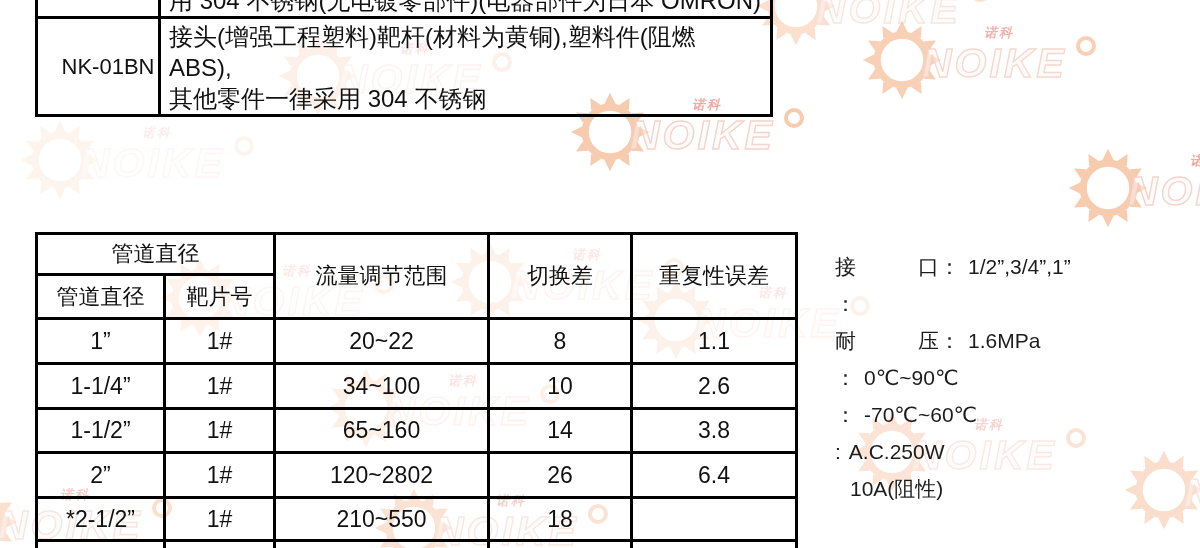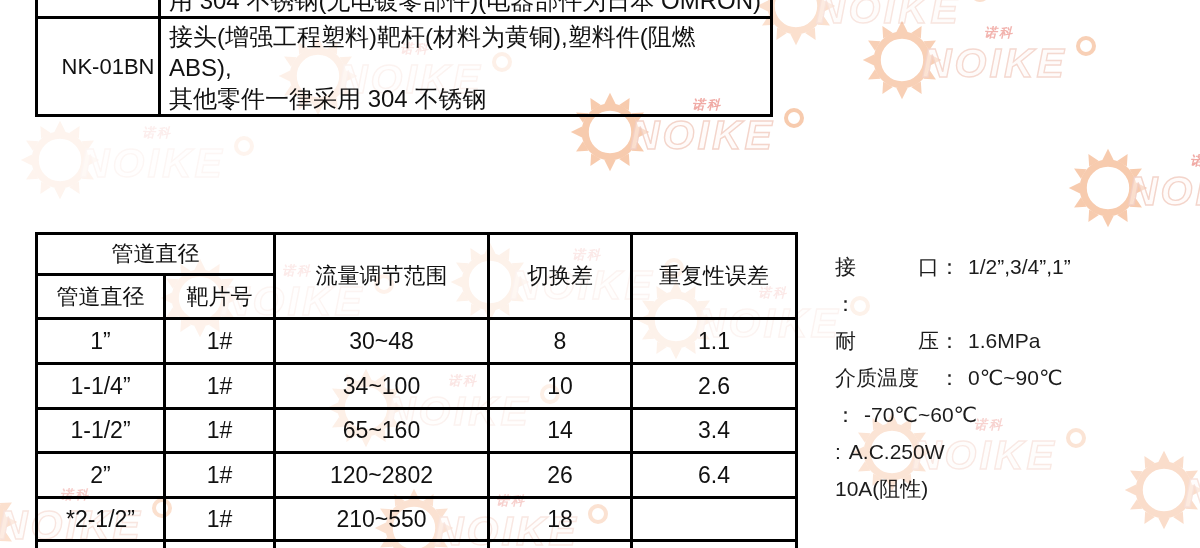--- a/index.html
+++ b/index.html
@@ -33,21 +33,21 @@
   .h-top { height:41px; }
   .h-sub { height:44px; }
 
   
   .spec-list { position:absolute; left:835px; top:248px; width:360px; }
   .spec-line { height:37px; display:flex; align-items:center; font-size:21px; color:#1c1c1c; }
   .spec-label { display:inline-flex; width:104px; }
   .spec-label.spread { justify-content:space-between; }
   .spec-sep { display:inline-block; }
   .spec-value { margin-left:8px; white-space:nowrap; }
-  .spec-line.no-label .spec-value { margin-left:0; }
+  .spec-line.no-label .spec-value { margin-left:15px; }
 
   
   .watermark-layer { position:absolute; inset:0; pointer-events:none; z-index:6;
     mix-blend-mode:multiply; }
   .wm { position:absolute; width:240px; height:90px; }
   .wm-gear { position:absolute; left:0; top:0; width:80px; height:80px; color:#f0975e; }
   .wm-text { position:absolute; left:60px; top:20px; font-size:41px; font-weight:bold;
     font-style:italic; letter-spacing:3px; color:rgba(252,238,233,0.45);
     -webkit-text-stroke:1.4px rgba(228,156,134,0.85); }
   .wm-cn { position:absolute; left:122px; top:4px; font-size:13px; font-weight:bold;
@@ -96,37 +96,37 @@
       </tr>
       <tr class="h-sub">
         <th>管道直径</th>
         <th>靶片号</th>
       </tr>
     </thead>
     <tbody>
         <tr style="height: 45px;">
           <td>1”</td>
           <td>1#</td>
-          <td>30~48</td>
+          <td>20~22</td>
           <td>8</td>
           <td>1.1</td>
         </tr>
         <tr style="height: 45px;">
           <td>1-1/4”</td>
           <td>1#</td>
           <td>34~100</td>
           <td>10</td>
           <td>2.6</td>
         </tr>
         <tr style="height: 44px;">
           <td>1-1/2”</td>
           <td>1#</td>
           <td>65~160</td>
           <td>14</td>
-          <td>3.4</td>
+          <td>3.8</td>
         </tr>
         <tr style="height: 45px;">
           <td>2”</td>
           <td>1#</td>
           <td>120~2802</td>
           <td>26</td>
           <td>6.4</td>
         </tr>
         <tr style="height: 43px;">
           <td>*2-1/2”</td>
@@ -159,21 +159,20 @@
       </div>
       <div class="spec-line">
         <span class="spec-label spread">
           <span>耐</span>
           <span>压</span>
         </span>
         <span class="spec-sep">：</span>
         <span class="spec-value">1.6MPa</span>
       </div>
       <div class="spec-line">
-        <span class="spec-label">介质温度</span>
         <span class="spec-sep">：</span>
         <span class="spec-value">0℃~90℃</span>
       </div>
       <div class="spec-line">
         <span class="spec-sep">：</span>
         <span class="spec-value">-70℃~60℃</span>
       </div>
       <div class="spec-line">
         <span class="spec-sep">:</span>
         <span class="spec-value">A.C.250W</span>

